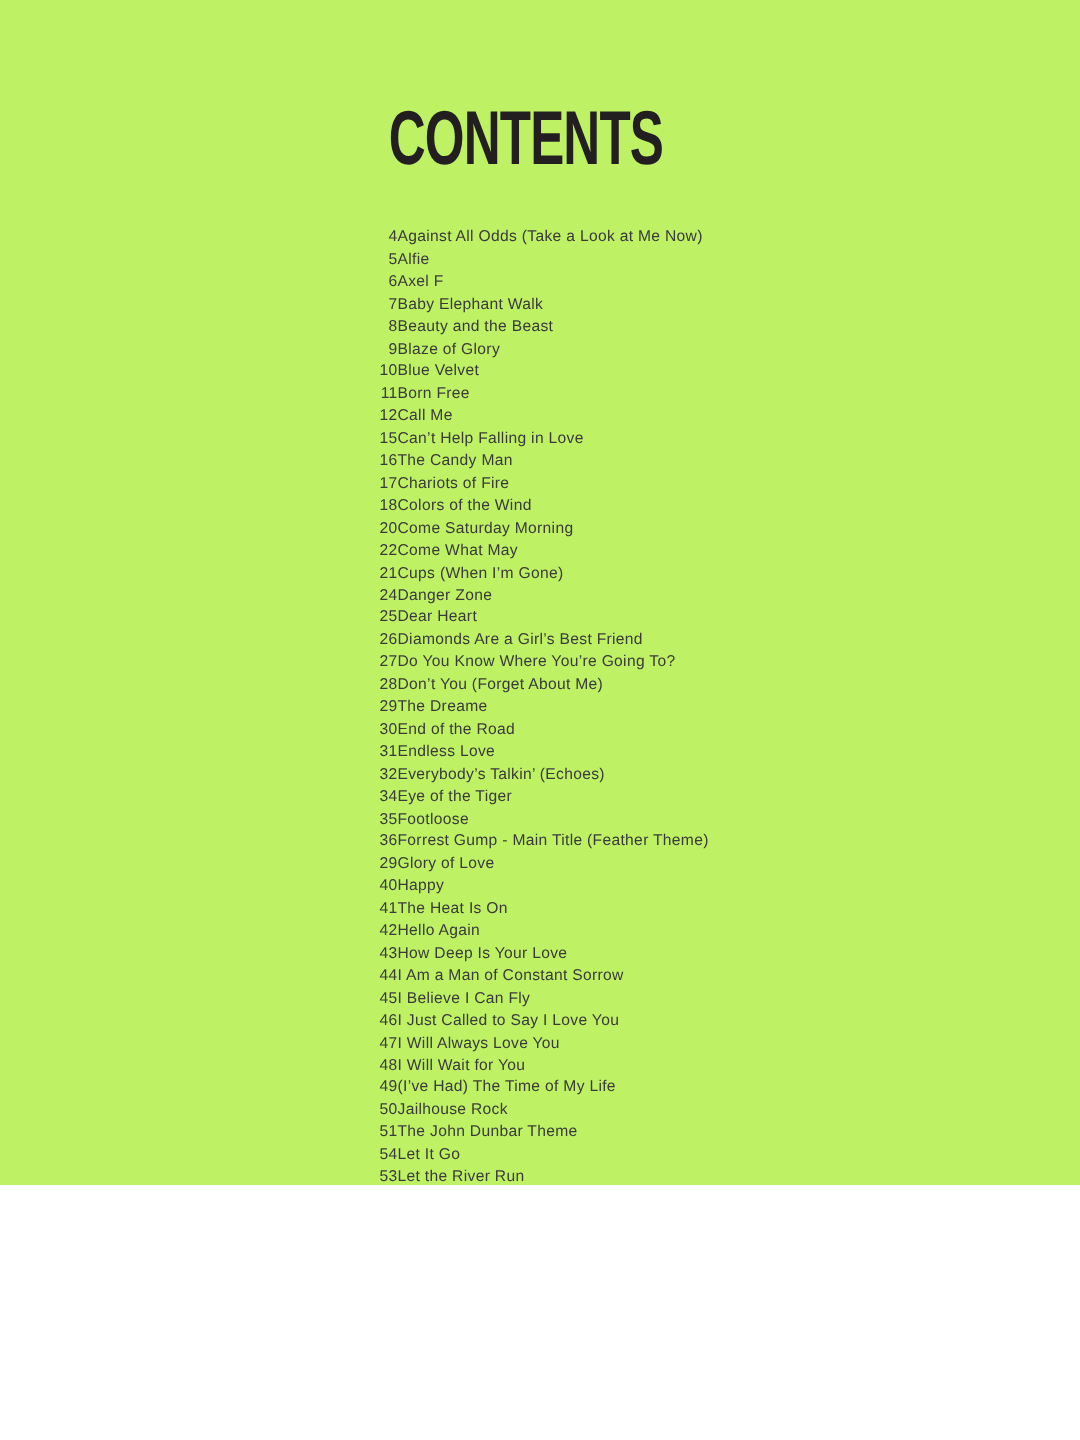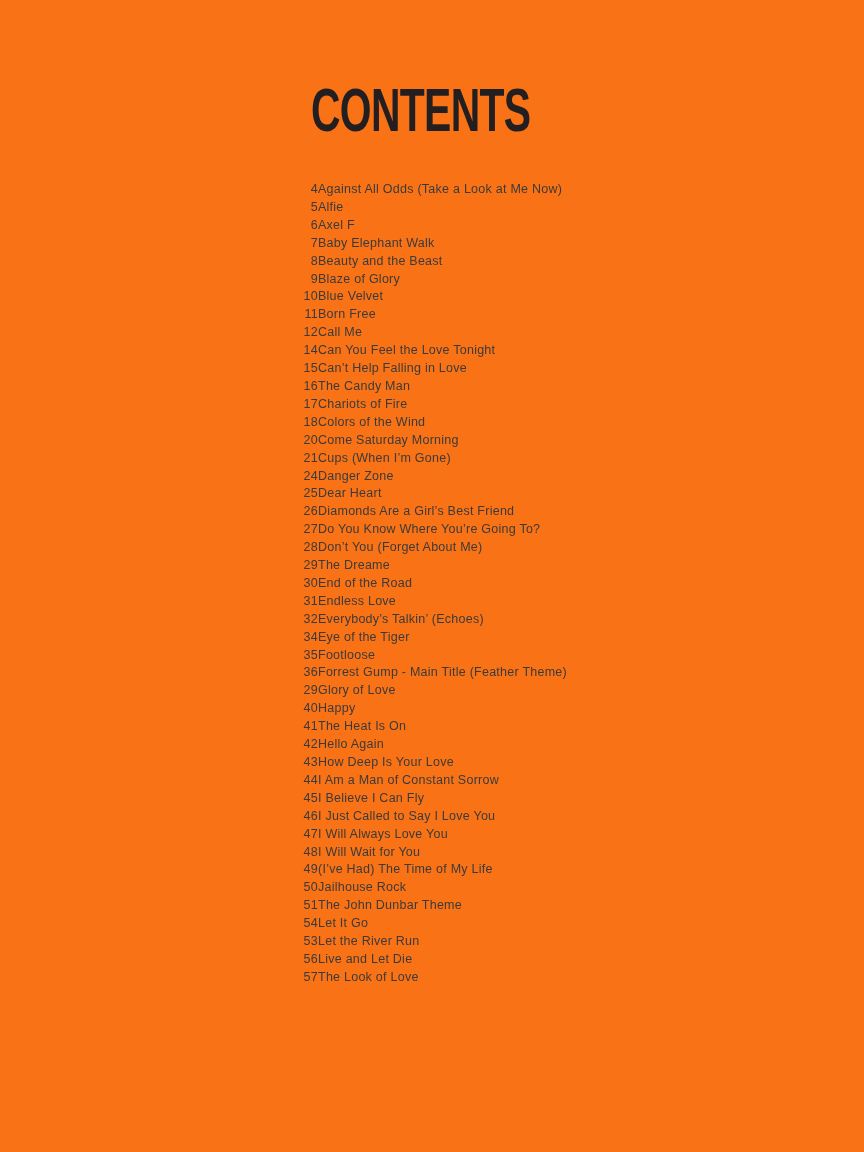--- a/index.html
+++ b/index.html
@@ -3,22 +3,22 @@
 <meta charset="utf-8">
 <style>
   html, body {
     margin: 0;
     padding: 0;
     background: #ffffff;
   }
   .page {
     position: relative;
     width: 864px;
-    height: 1152px;
-    background: #f97316;
+    height: 948px;
+    background: #bef264;
     overflow: hidden;
     font-family: "Liberation Sans", sans-serif;
   }
   .title {
     position: absolute;
     left: 311px;
     top: 80px;
     margin: 0;
     font-family: "Liberation Sans", sans-serif;
     font-size: 61px;
@@ -105,24 +105,20 @@
   <li class="row">
     <span class="num">11</span>
     <span class="song">Born Free</span>
   </li>
 
   <li class="row">
     <span class="num">12</span>
     <span class="song">Call Me</span>
   </li>
 
-  <li class="row">
-    <span class="num">14</span>
-    <span class="song">Can You Feel the Love Tonight</span>
-  </li>
 
   <li class="row">
     <span class="num">15</span>
     <span class="song">Can’t Help Falling in Love</span>
   </li>
 
   <li class="row">
     <span class="num">16</span>
     <span class="song">The Candy Man</span>
   </li>
@@ -135,20 +131,24 @@
   <li class="row">
     <span class="num">18</span>
     <span class="song">Colors of the Wind</span>
   </li>
 
   <li class="row">
     <span class="num">20</span>
     <span class="song">Come Saturday Morning</span>
   </li>
 
+  <li class="row">
+    <span class="num">22</span>
+    <span class="song">Come What May</span>
+  </li>
 
   <li class="row">
     <span class="num">21</span>
     <span class="song">Cups (When I’m Gone)</span>
   </li>
 
   <li class="row">
     <span class="num">24</span>
     <span class="song">Danger Zone</span>
   </li>

